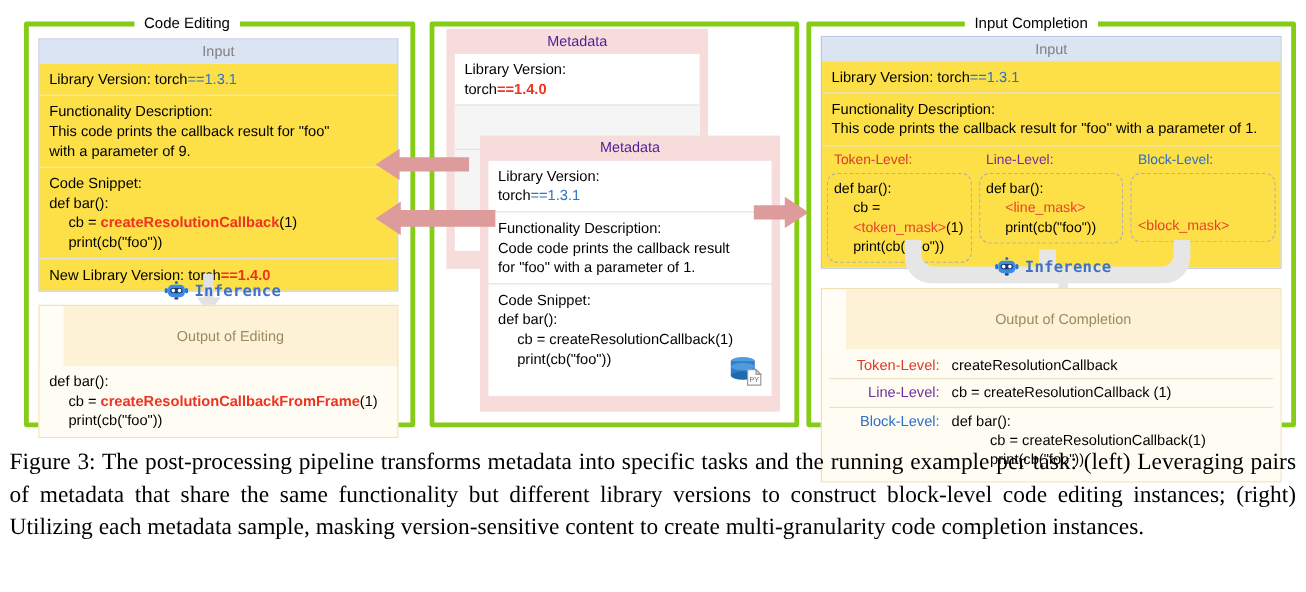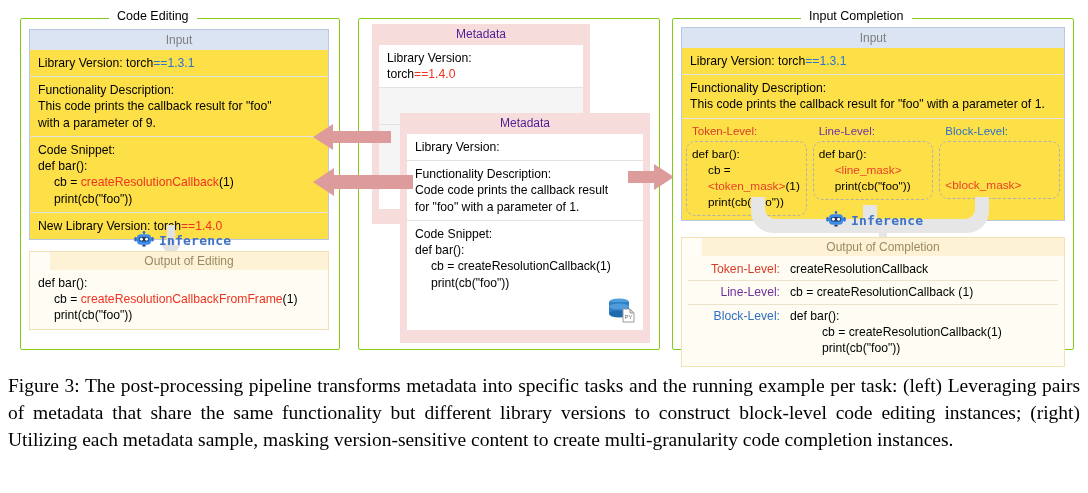--- a/index.html
+++ b/index.html
@@ -5,48 +5,48 @@
   html,body{margin:0;padding:0;background:#ffffff;}
   body{
     width:1088px;height:493px;overflow:hidden;
     font-family:"Liberation Sans", sans-serif;
     color:#000;
     position:relative;
   }
   .figure{position:absolute;left:0;top:0;width:1088px;height:365px;}
 
   
-  .group{position:absolute;border:1px solid #84cc16;border-radius:2px;background:#fff;}
+  .group{position:absolute;border:4px solid #84cc16;border-radius:2px;background:#fff;}
   .group-title{
     position:absolute;top:-10px;background:#fff;padding:0 8px;
     font-size:12.5px;color:#000;white-space:nowrap;
   }
 
   
   .card{position:absolute;box-sizing:border-box;}
   .card-head{
     text-align:center;font-size:12px;color:#808080;
     padding:3px 0 3px;line-height:1.25;
   }
   .card-body{background:#fde047;box-sizing:border-box;}
   .sec{padding:5px 8px 5px 8px;font-size:12.2px;line-height:1.33;}
   .sec + .sec{border-top:1px solid #e3e3e3;}
   .ind1{padding-left:16px;}
   .ind2{padding-left:32px;}
 
   
-  .red{color:#ee3322;}
+  .red{color:#ee3322;font-weight:bold;}
   .red2{color:#e8412b;margin-top:31px;}
   .blue{color:#2e74c8;}
 
   
   .box-blue{border:1px solid #b9c7e2;background:#fff;}
   .band-blue{background:#dbe4f2;color:#7f7f7f;text-align:center;font-size:12px;padding:3px 0;}
   .box-yellow{border:1px solid #f2e2b3;background:#fffdf5;}
-  .band-yellow{background:#fdf2d5;color:#9a8a63;text-align:center;font-size:12px;padding:2px 0;margin-left:20px;}
+  .band-yellow{background:#fdf2d5;color:#9a8a63;text-align:center;font-size:12px;padding:18px 0;margin-left:20px;}
 
   
   .meta-card{background:#f7dcdc;border:0;box-shadow:none;}
   .meta-head{color:#4c1d95;text-align:center;}
   .meta-body{background:#fff;margin:0 7px 7px 7px;}
 
   
   .arrow{position:absolute;}
 
   
@@ -158,20 +158,21 @@
       <div class="sec" style="background:#f5f5f5;height:26px;"></div>
       <div class="sec" style="background:#f5f5f5;height:44px;"></div>
     </div>
   </div>
 
   <div class="card meta-card" style="left:400px;top:113px;width:250px;height:230px;">
     <div class="card-head meta-head">Metadata</div>
     <div class="meta-body" style="position:relative;height:196px;">
       <div class="sec">
         <div>Library Version:</div>
+        <div><span>torch</span><span class="blue">==1.3.1</span></div>
       </div>
       <div class="sec">
         <div>Functionality Description:</div>
         <div>Code code prints the callback result</div>
         <div>for "foo" with a parameter of 1.</div>
       </div>
       <div class="sec">
         <div>Code Snippet:</div>
         <div>def bar():</div>
         <div class="ind1">cb = createResolutionCallback(1)</div>

